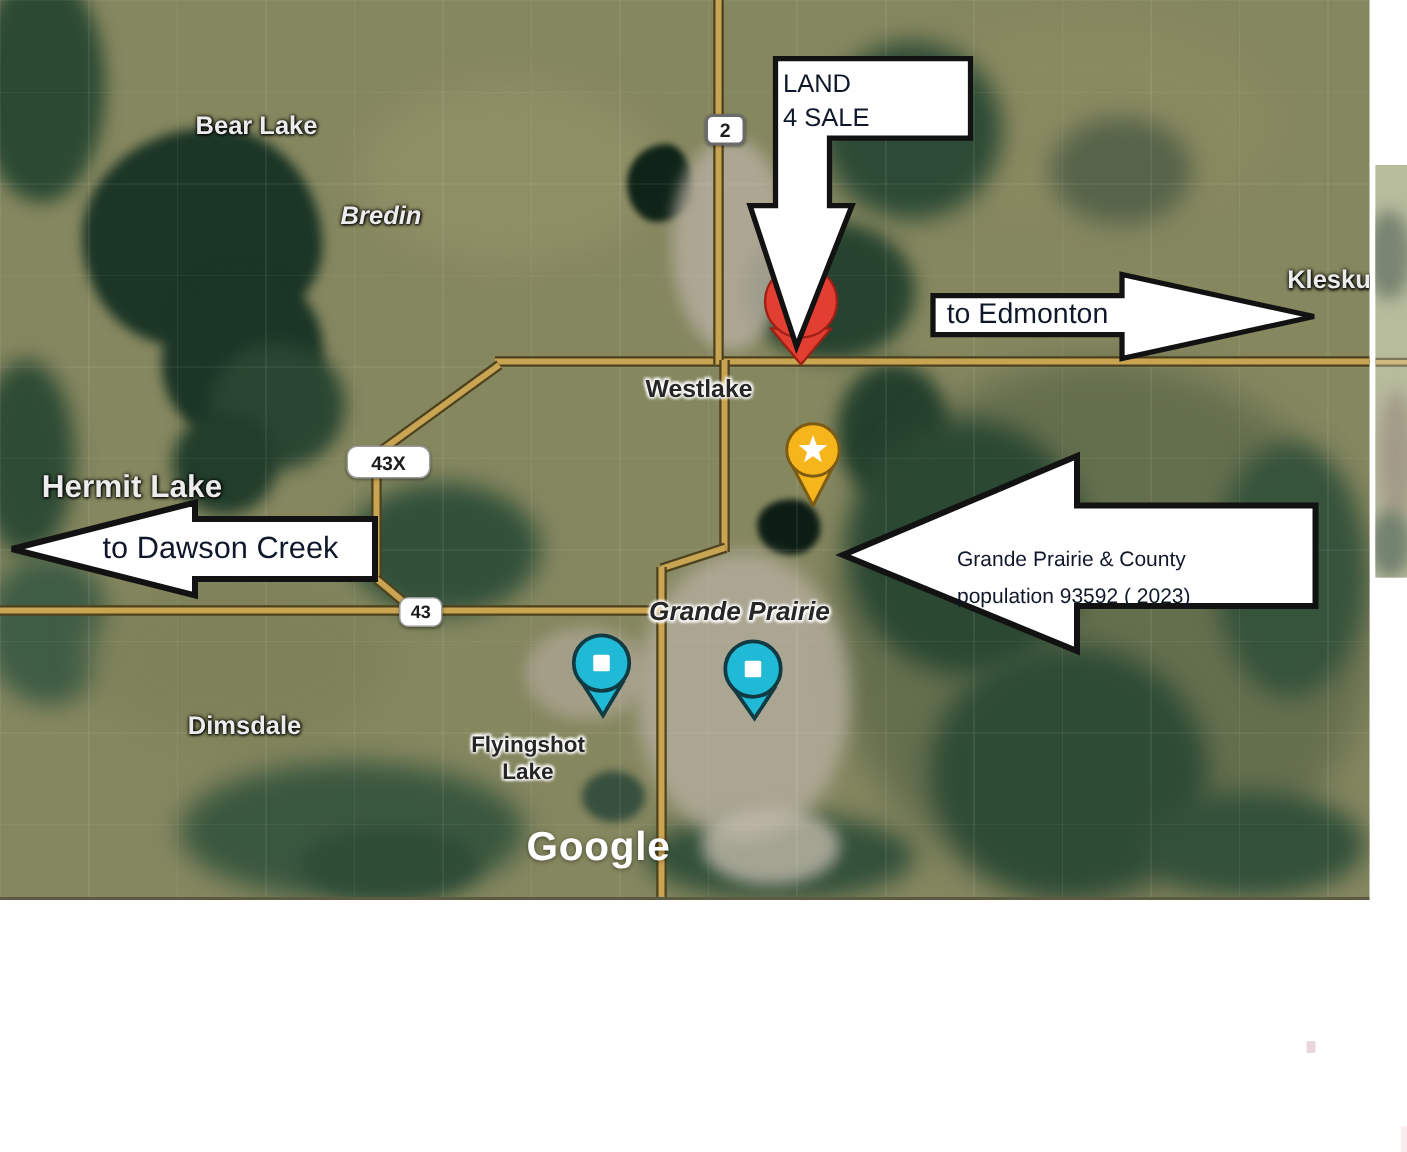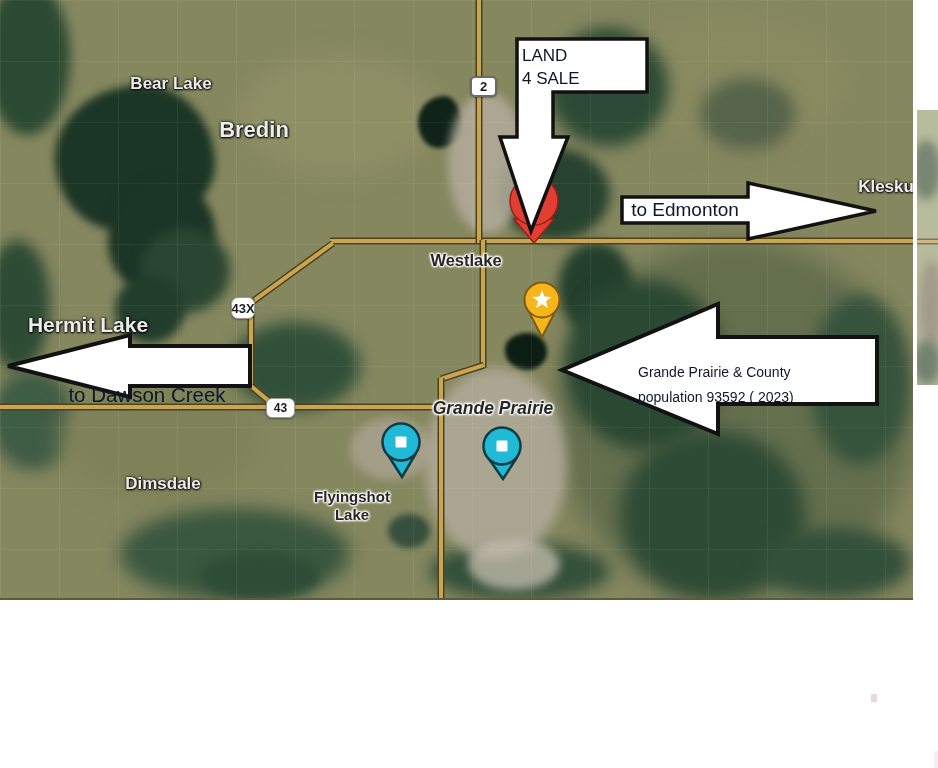--- a/index.html
+++ b/index.html
@@ -95,33 +95,33 @@
   <div class="road-v" style="left:477px;top:0;height:243px;"></div>
   <div class="road-v" style="left:481px;top:240px;height:128px;"></div>
   <div class="road-d" style="left:441px;top:377px;width:45px;transform:rotate(-18deg);"></div>
   <div class="road-v" style="left:439px;top:378px;height:220px;"></div>
   <div class="road-d" style="left:252px;top:300px;width:100px;transform:rotate(-36deg);"></div>
   <div class="road-v" style="left:249px;top:299px;height:88px;"></div>
   <div class="road-d" style="left:251px;top:384px;width:29px;transform:rotate(40deg);"></div>
   <div class="road-h" style="left:0;top:405px;width:441px;"></div>
 
   <div class="lbl lbl-light" style="left:171px;top:84px;font-size:17px;">Bear Lake</div>
-  <div class="lbl lbl-light" style="left:254px;top:130px;font-size:22px;">Bredin</div>
+  <div class="lbl lbl-light" style="left:254px;top:144px;font-size:17px;font-style:italic;">Bredin</div>
   <div class="lbl lbl-light" style="left:88px;top:325px;font-size:21px;">Hermit Lake</div>
   <div class="lbl lbl-dark" style="left:466px;top:260px;font-size:16.5px;">Westlake</div>
   <div class="lbl lbl-dark" style="left:493px;top:408px;font-size:17.5px;font-style:italic;">Grande Prairie</div>
   <div class="lbl lbl-light" style="left:163px;top:484px;font-size:17px;">Dimsdale</div>
   <div class="lbl lbl-dark" style="left:352px;top:506px;font-size:15px;text-align:center;line-height:18px;">
      <div>Flyingshot</div>
      <div>Lake</div>
   </div>
   <div class="lbl lbl-light" style="left:886px;top:187px;font-size:17px;">Klesku</div>
 
   <div class="badge" style="left:470px;top:76px;width:27px;height:21px;font-size:13px;">2</div>
-  <div class="badge" style="left:231px;top:297px;width:24px;height:22px;font-size:13px;border-width:1px;border-color:#9a9a9a;border-radius:7px;">43X</div>
+  <div class="badge" style="left:231px;top:297px;width:56px;height:22px;font-size:13px;border-width:1px;border-color:#9a9a9a;border-radius:7px;">43X</div>
   <div class="badge" style="left:266px;top:398px;width:29px;height:20px;font-size:12px;border-width:1px;border-color:#9a9a9a;border-radius:6px;">43</div>
 
   <svg id="overlay" width="913" height="598" viewBox="0 0 913 598">
 
     <g>
       <polygon class="pin-red" points="514,219 534,243 554,219"></polygon>
       <circle class="pin-red" cx="534" cy="201" r="24"></circle>
     </g>
 
     <path class="callout-shape" d="M517,39 L647,39 L647,92 L553,92 L553,137 L568,137 L531,231 L500,137 L517,137 Z"></path>
@@ -148,26 +148,27 @@
       <circle class="pin-teal" cx="502" cy="446" r="18.5"></circle>
       <rect x="496.5" y="440.5" width="11" height="11" rx="1" fill="#ffffff"></rect>
     </g>
   </svg>
 
   <div class="callout-text" style="left:519px;top:44px;width:125px;font-size:17px;line-height:23px;padding-left:3px;">
     <div>LAND</div>
     <div>4 SALE</div>
   </div>
   <div class="callout-text" style="left:622px;top:196px;width:126px;height:27px;display:flex;align-items:center;justify-content:center;font-size:19px;">to Edmonton</div>
-  <div class="callout-text" style="left:42px;top:349px;width:210px;height:34px;display:flex;align-items:center;justify-content:center;font-size:20.5px;margin-top:29px;">to Dawson Creek</div>
+  <div class="callout-text" style="left:42px;top:349px;width:210px;height:34px;display:flex;align-items:center;justify-content:center;font-size:20.5px;">to Dawson Creek</div>
   <div class="callout-text" style="left:638px;top:360px;width:245px;font-size:14px;line-height:25px;">
     <div>Grande Prairie &amp; County</div>
     <div>population 93592 ( 2023)</div>
   </div>
 
+  <div id="google-logo">Google</div>
 </div>
 
 <div id="map-strip">
   <div class="tp" style="left:-6px;top:30px;width:30px;height:60px;background:#54644c;filter:blur(5px);"></div>
   <div class="tp" style="left:2px;top:150px;width:24px;height:90px;background:#8a7f68;filter:blur(5px);"></div>
   <div class="tp" style="left:-4px;top:230px;width:28px;height:45px;background:#4c5f47;filter:blur(5px);"></div>
   <div class="road-h" style="left:0;top:130px;width:21px;height:3px;opacity:.85;"></div>
   <div class="wash"></div>
 </div>
 

